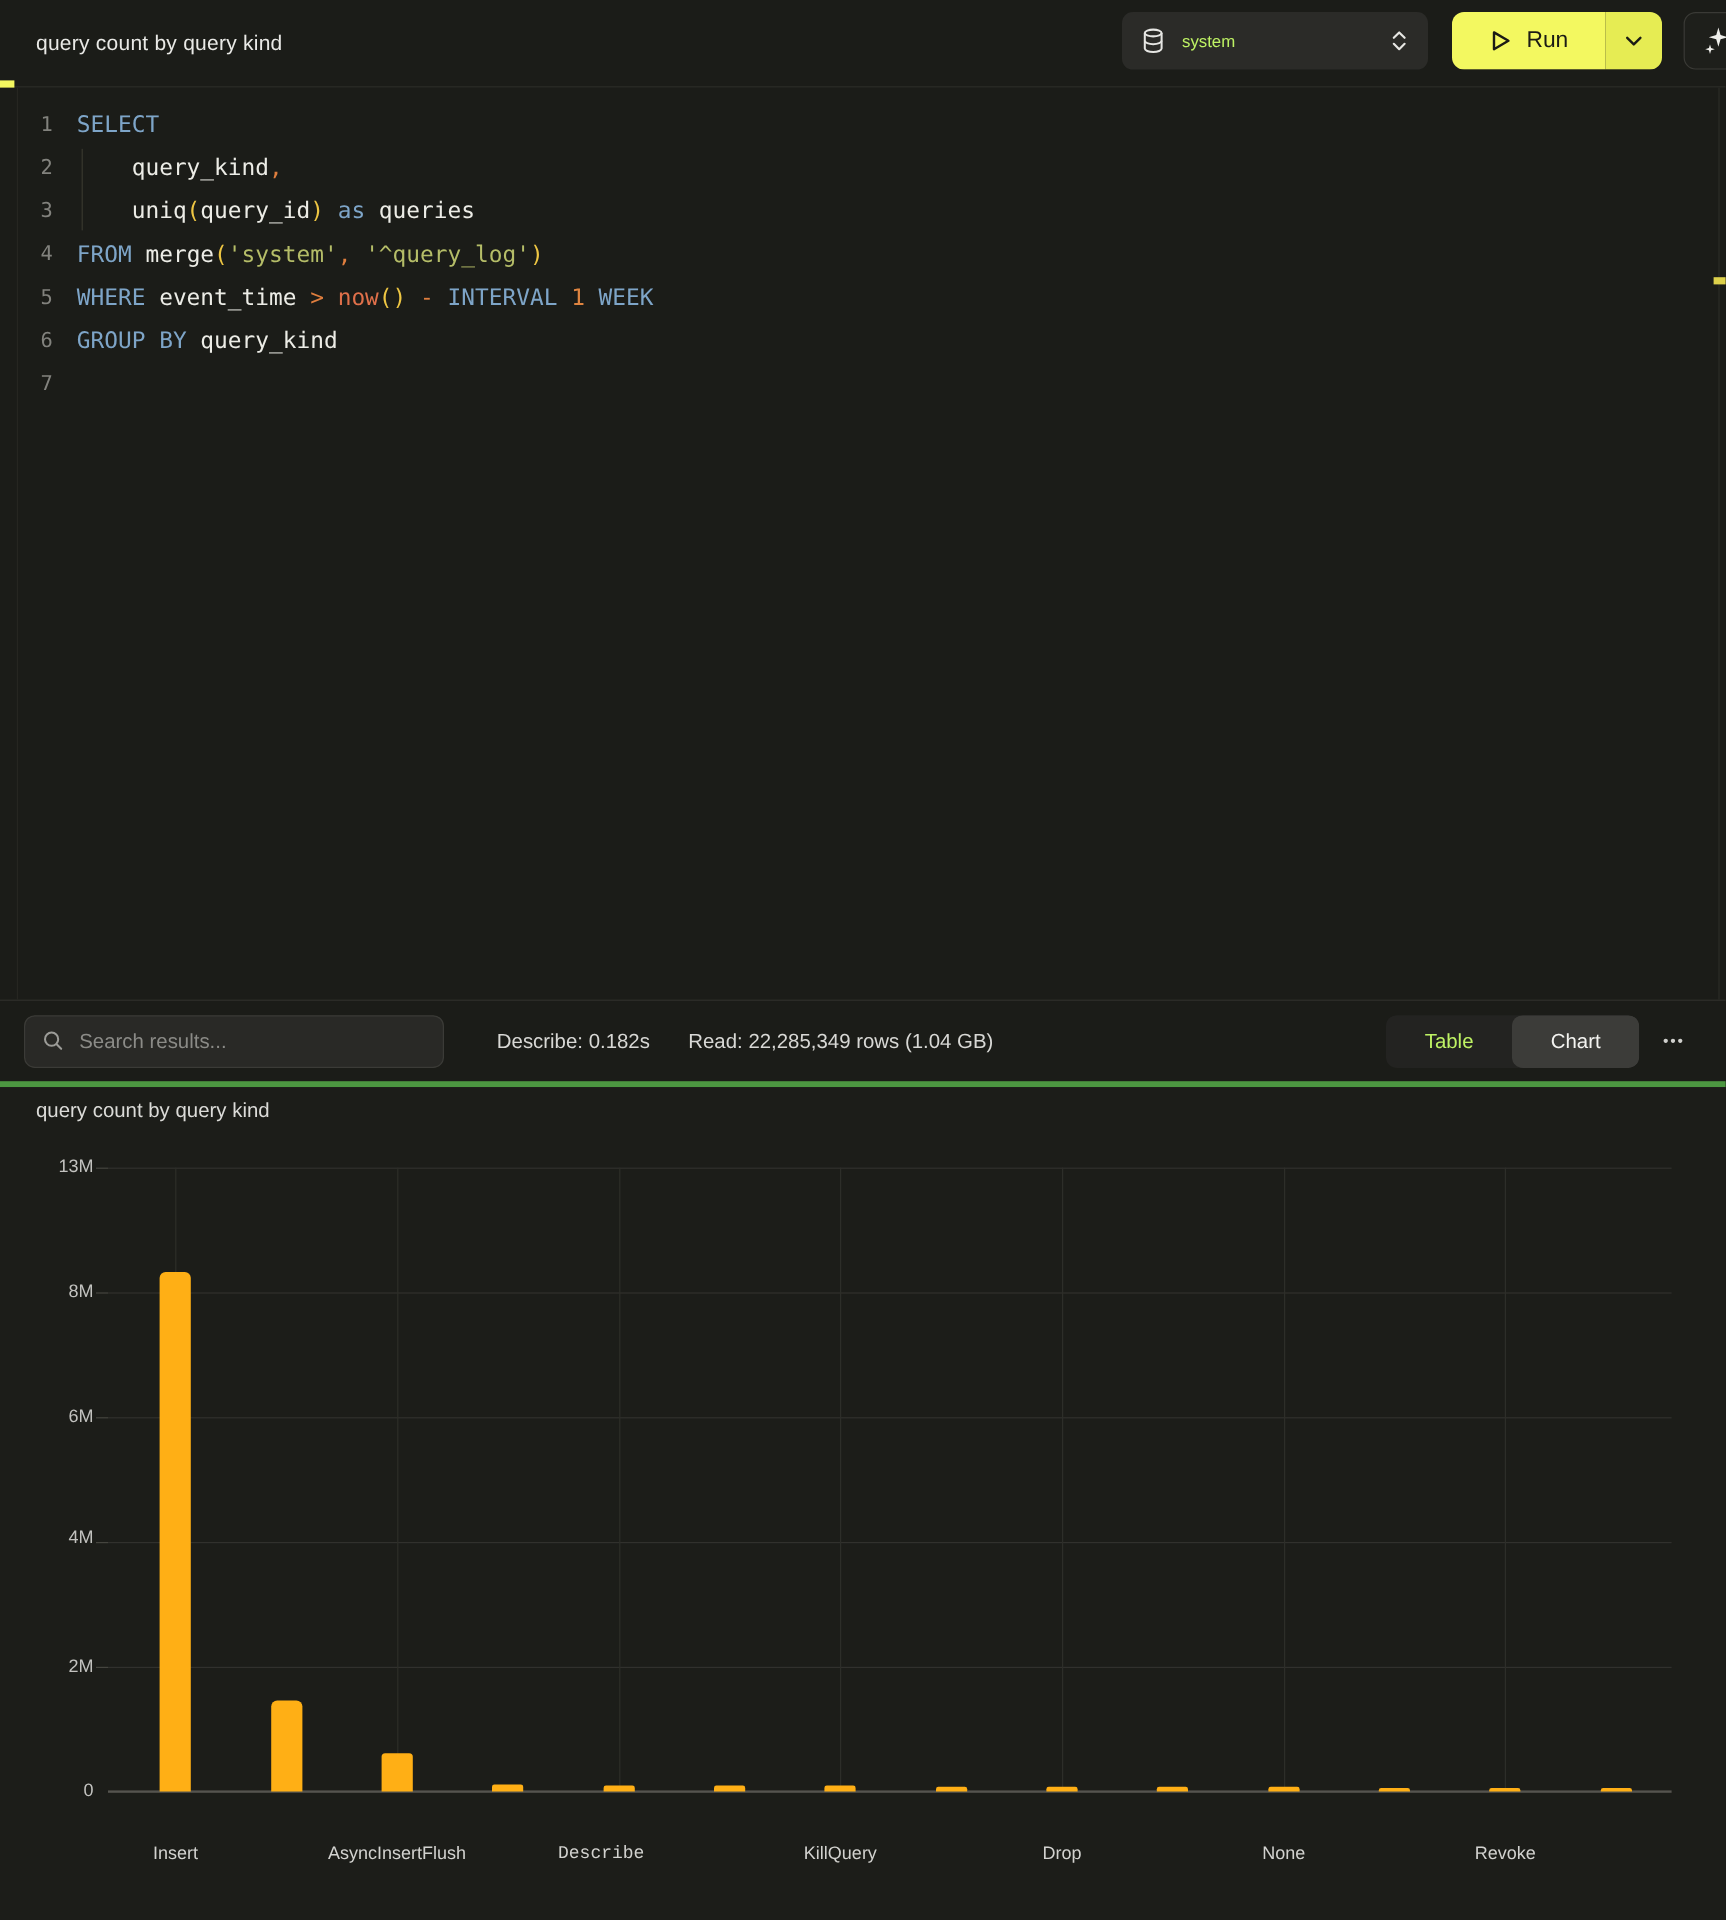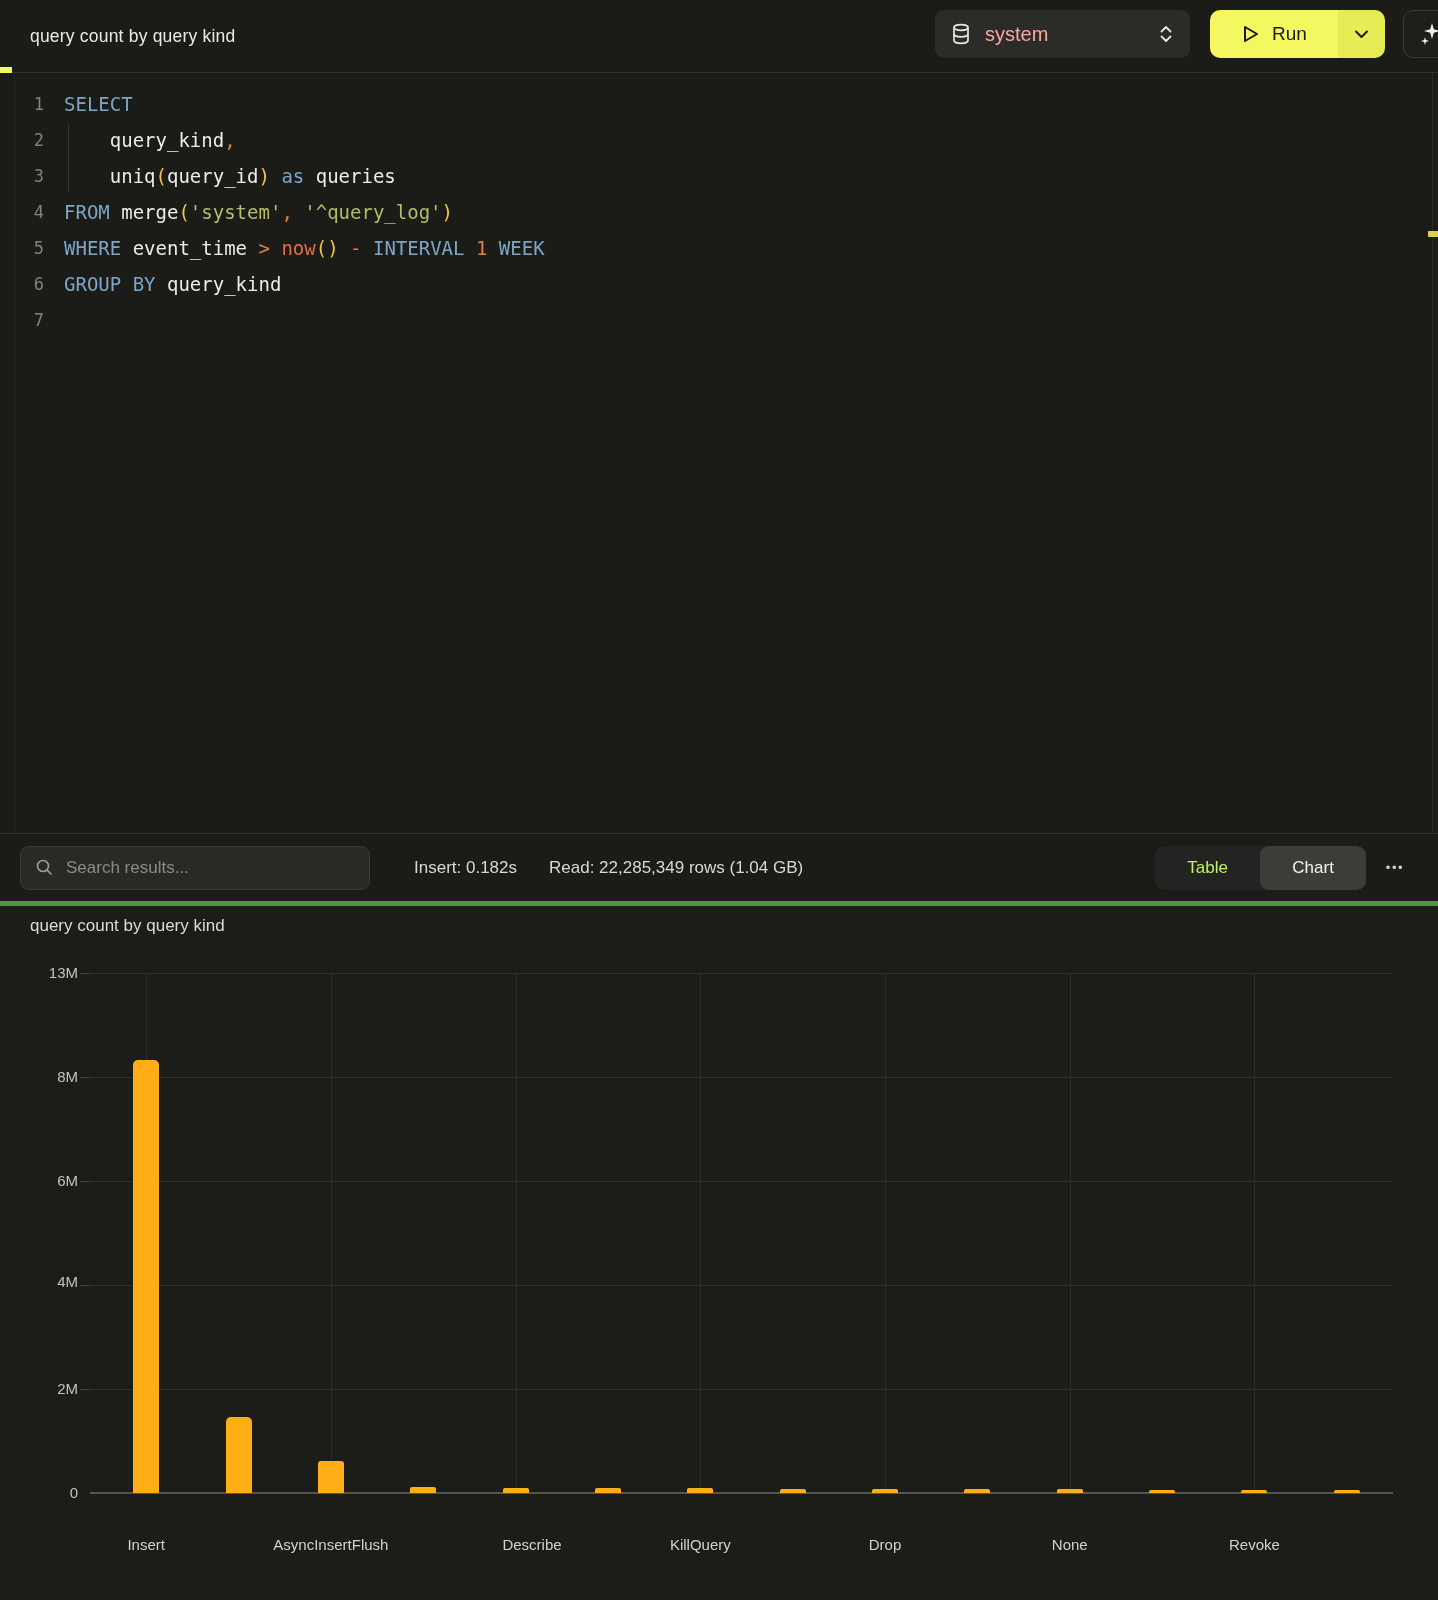--- a/index.html
+++ b/index.html
@@ -7,21 +7,21 @@
               font-family:"Liberation Sans", sans-serif; }
 
   
   #topbar { position:absolute; left:0; top:0; width:1438px; height:73px;
             background:#1b1c18; border-bottom:1px solid #30302c; }
   #topbar-title { position:absolute; left:30px; top:0; height:72px; line-height:72px;
                   font-size:17.5px; color:#e9e9e6; letter-spacing:.2px; }
   #db-select { position:absolute; left:935px; top:10px; width:255px; height:48px;
                background:#2b2b28; border-radius:9px; display:flex; align-items:center;
                padding:0 16px; cursor:pointer; }
-  #db-select .db-val { font-size:20px; color:#fca5a5; margin-left:14px; flex:1; }
+  #db-select .db-val { font-size:14px; color:#bef264; margin-left:14px; flex:1; }
   #run-btn { position:absolute; left:1210px; top:10px; width:175px; height:48px;
              border-radius:10px; overflow:hidden; display:flex; cursor:pointer; }
   #run-main { flex:1; display:flex; align-items:center; justify-content:center; gap:12px;
               font-size:19px; font-weight:500; color:#1b1b15; }
   #run-caret { width:47px; display:flex; align-items:center; justify-content:center; }
   #ai-btn { position:absolute; left:1403px; top:10px; width:62px; height:48px;
             background:#1e1f1b; border:1px solid #3a3a36; border-radius:10px;
             display:flex; align-items:center; padding-left:14px; cursor:pointer; }
   #tab-accent { position:absolute; left:0; top:67px; width:12px; height:6px; z-index:3; }
 
@@ -167,21 +167,21 @@
 <div id="results-toolbar">
   <div id="search-box">
     <span style="display:flex;">
       <svg width="19" height="19" viewBox="0 0 19 19" fill="none" stroke="#9b9b97" stroke-width="1.7" stroke-linecap="round">
         <circle cx="8" cy="8" r="5.5"></circle>
         <path d="M12.2 12.2 L16 16"></path>
       </svg>
     </span>
     <input type="text" placeholder="Search results..." style="">
   </div>
-  <div class="stat" id="elapsed">Insert: 0.182s</div>
+  <div class="stat" id="elapsed">Describe: 0.182s</div>
   <div class="stat" id="read">Read: 22,285,349 rows (1.04 GB)</div>
   <div id="view-toggle">
     <div class="seg" id="seg-table">Table</div>
     <div class="seg active" id="seg-chart">Chart</div>
   </div>
   <div id="more-btn">•••</div>
 </div>
 
 <div id="green-divider" style="background: rgb(76, 151, 65);"></div>
 
@@ -221,19 +221,19 @@
       <div class="bar" style="left: 687.321px; top: 582px; width: 26px; height: 5px; background: rgb(255, 175, 21); border-radius: 2px 2px 0px 0px;"></div>
       <div class="bar" style="left: 779.679px; top: 583px; width: 26px; height: 4px; background: rgb(255, 175, 21); border-radius: 2px 2px 0px 0px;"></div>
       <div class="bar" style="left: 872.036px; top: 583px; width: 26px; height: 4px; background: rgb(255, 175, 21); border-radius: 2px 2px 0px 0px;"></div>
       <div class="bar" style="left: 964.393px; top: 583px; width: 26px; height: 4px; background: rgb(255, 175, 21); border-radius: 2px 2px 0px 0px;"></div>
       <div class="bar" style="left: 1056.75px; top: 583px; width: 26px; height: 4px; background: rgb(255, 175, 21); border-radius: 2px 2px 0px 0px;"></div>
       <div class="bar" style="left: 1149.11px; top: 584px; width: 26px; height: 3px; background: rgb(255, 175, 21); border-radius: 2px 2px 0px 0px;"></div>
       <div class="bar" style="left: 1241.46px; top: 584px; width: 26px; height: 3px; background: rgb(255, 175, 21); border-radius: 2px 2px 0px 0px;"></div>
       <div class="bar" style="left: 1333.82px; top: 584px; width: 26px; height: 3px; background: rgb(255, 175, 21); border-radius: 2px 2px 0px 0px;"></div>
       <div class="xlabel" style="left: 61.1786px; top: 630px;">Insert</div>
       <div class="xlabel" style="left: 245.893px; top: 630px;">AsyncInsertFlush</div>
-      <div class="xlabel" style="left: 447px; top: 630px;">Describe</div>
+      <div class="xlabel" style="left: 416px; top: 630px; font-family: Liberation Mono, monospace;">Describe</div>
       <div class="xlabel" style="left: 615.321px; top: 630px;">KillQuery</div>
       <div class="xlabel" style="left: 800.036px; top: 630px;">Drop</div>
       <div class="xlabel" style="left: 984.75px; top: 630px;">None</div>
       <div class="xlabel" style="left: 1169.46px; top: 630px;">Revoke</div>
     </div>
 </div>
 
 </body></html>

